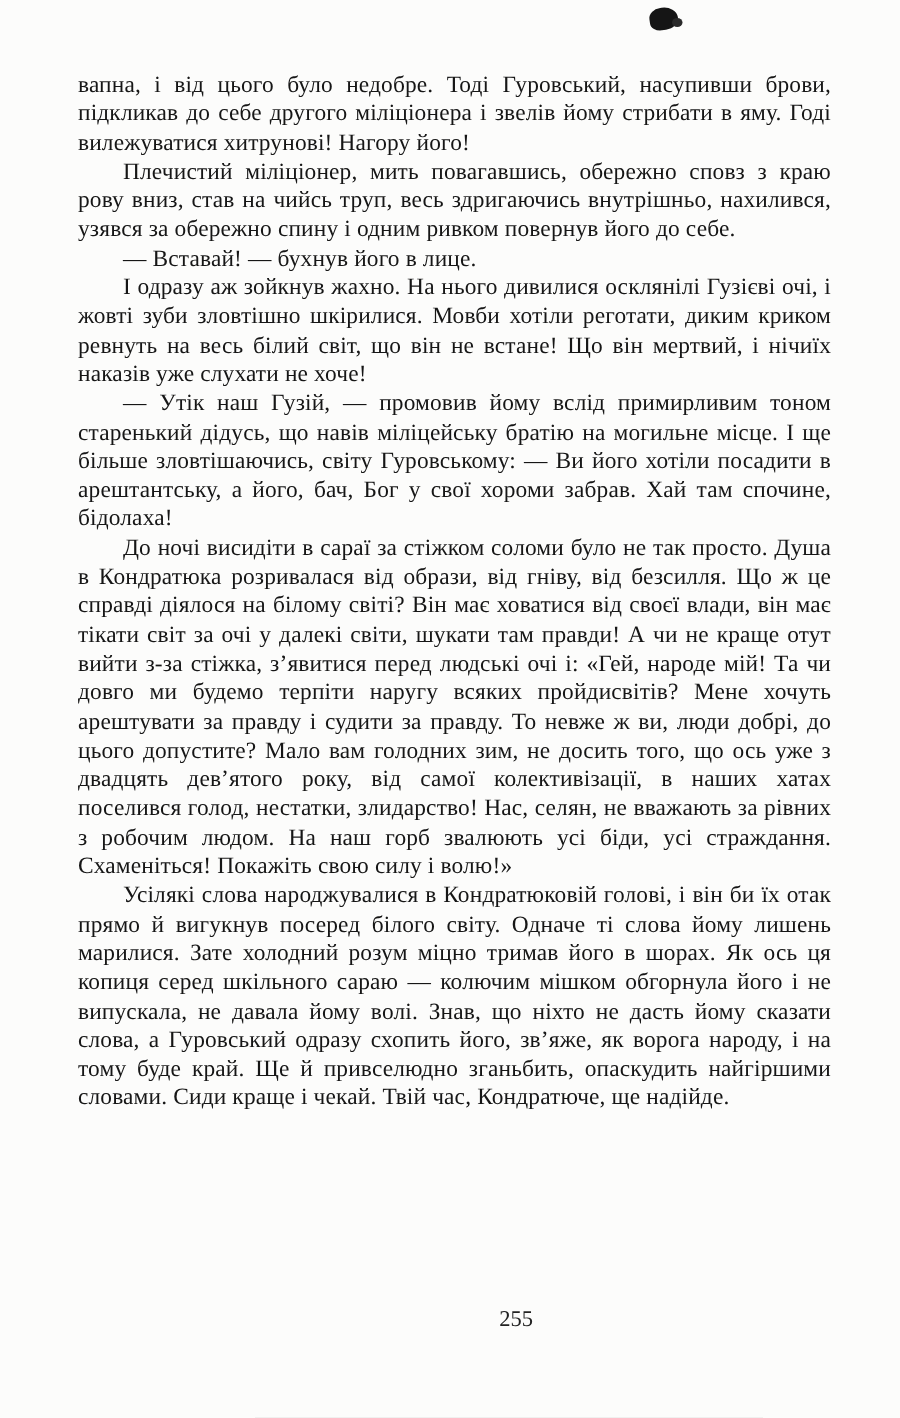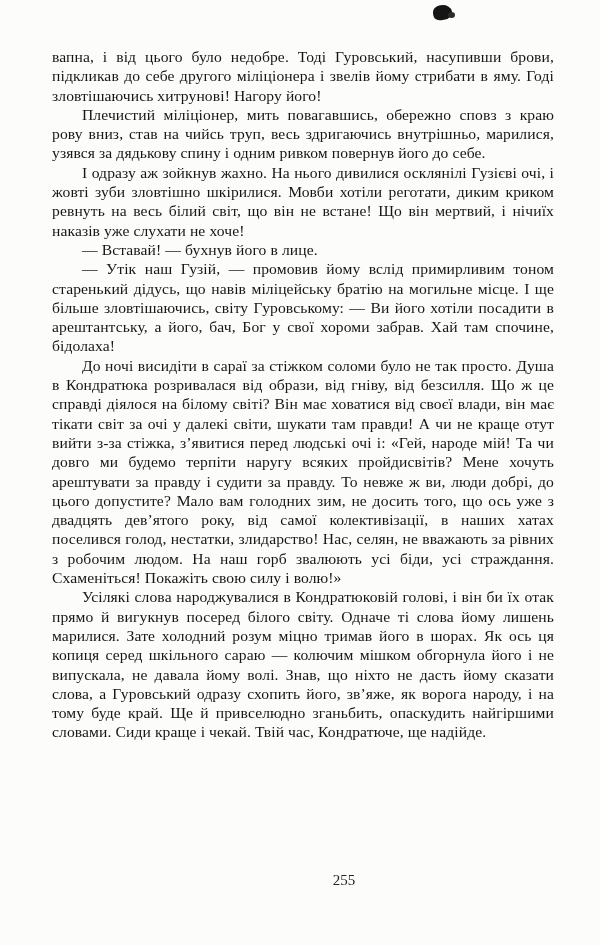--- a/index.html
+++ b/index.html
@@ -66,24 +66,24 @@
 </style>
 </head>
 <body>
 
 <div class="page">
 
   <span class="scan-artifact"></span>
   <span class="scan-artifact-2"></span>
 
   <div class="text-block">
-    <p class="no-indent">вапна, і від цього було недобре. Тоді Гуровський, насупивши брови, підкликав до себе другого міліціонера і звелів йому стрибати в яму. Годі зловтішаючись хитрунові! Нагору його!</p>
-    <p>Плечистий міліціонер, мить повагавшись, обережно сповз з краю рову вниз, став на чийсь труп, весь здригаючись внутрішньо, марилися, узявся за дядькову спину і одним ривком повернув його до себе.</p>
+    <p class="no-indent">вапна, і від цього було недобре. Тоді Гуровський, насупивши брови, підкликав до себе другого міліціонера і звелів йому стрибати в яму. Годі вилежуватися хитрунові! Нагору його!</p>
+    <p>Плечистий міліціонер, мить повагавшись, обережно сповз з краю рову вниз, став на чийсь труп, весь здригаючись внутрішньо, нахилився, узявся за обережно спину і одним ривком повернув його до себе.</p>
+    <p>— Вставай! — бухнув його в лице.</p>
     <p>І одразу аж зойкнув жахно. На нього дивилися осклянілі Гузієві очі, і жовті зуби зловтішно шкірилися. Мовби хотіли реготати, диким криком ревнуть на весь білий світ, що він не встане! Що він мертвий, і нічиїх наказів уже слухати не хоче!</p>
-    <p>— Вставай! — бухнув його в лице.</p>
     <p>— Утік наш Гузій, — промовив йому вслід примирливим тоном старенький дідусь, що навів міліцейську братію на могильне місце. І ще більше зловтішаючись, світу Гуровському: — Ви його хотіли посадити в арештантську, а його, бач, Бог у свої хороми забрав. Хай там спочине, бідолаха!</p>
     <p>До ночі висидіти в сараї за стіжком соломи було не так просто. Душа в Кондратюка розривалася від образи, від гніву, від безсилля. Що ж це справді діялося на білому світі? Він має ховатися від своєї влади, він має тікати світ за очі у далекі світи, шукати там правди! А чи не краще отут вийти з-за стіжка, з’явитися перед людські очі і: «Гей, народе мій! Та чи довго ми будемо терпіти наругу всяких пройдисвітів? Мене хочуть арештувати за правду і судити за правду. То невже ж ви, люди добрі, до цього допустите? Мало вам голодних зим, не досить того, що ось уже з двадцять дев’ятого року, від самої колективізації, в наших хатах поселився голод, нестатки, злидарство! Нас, селян, не вважають за рівних з робочим людом. На наш горб звалюють усі біди, усі страждання. Схаменіться! Покажіть свою силу і волю!»</p>
     <p>Усілякі слова народжувалися в Кондратюковій голові, і він би їх отак прямо й вигукнув посеред білого світу. Одначе ті слова йому лишень марилися. Зате холодний розум міцно тримав його в шорах. Як ось ця копиця серед шкільного сараю — колючим мішком обгорнула його і не випускала, не давала йому волі. Знав, що ніхто не дасть йому сказати слова, а Гуровський одразу схопить його, зв’яже, як ворога народу, і на тому буде край. Ще й привселюдно зганьбить, опаскудить найгіршими словами. Сиди краще і чекай. Твій час, Кондратюче, ще надійде.</p>
   </div>
 
   <div class="page-number">255</div>
 
 </div>
 
 </body></html>

